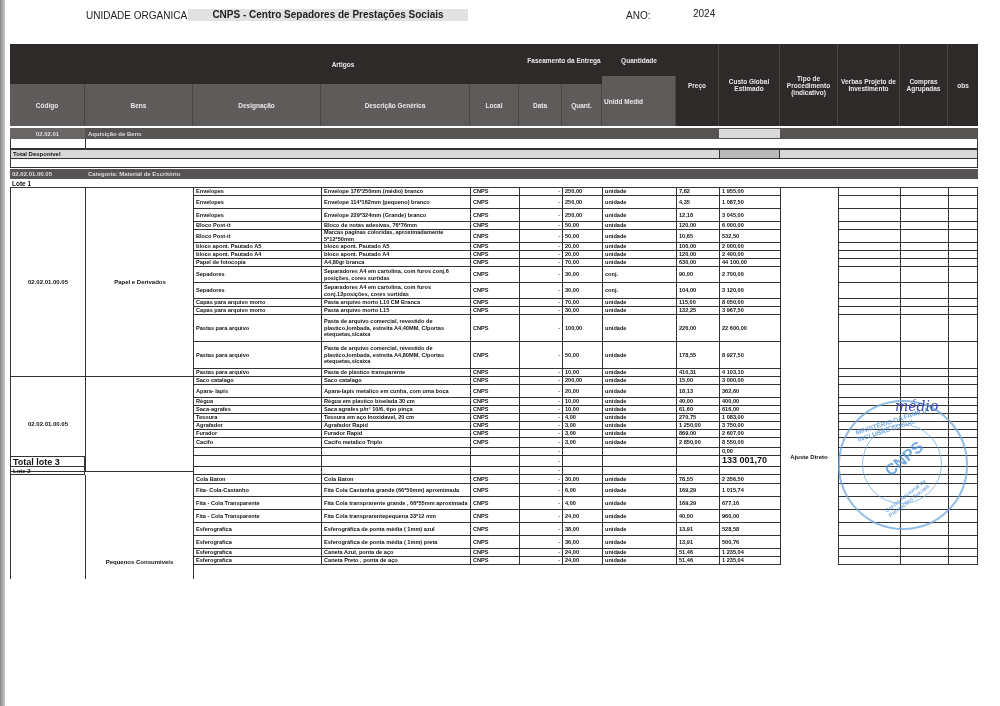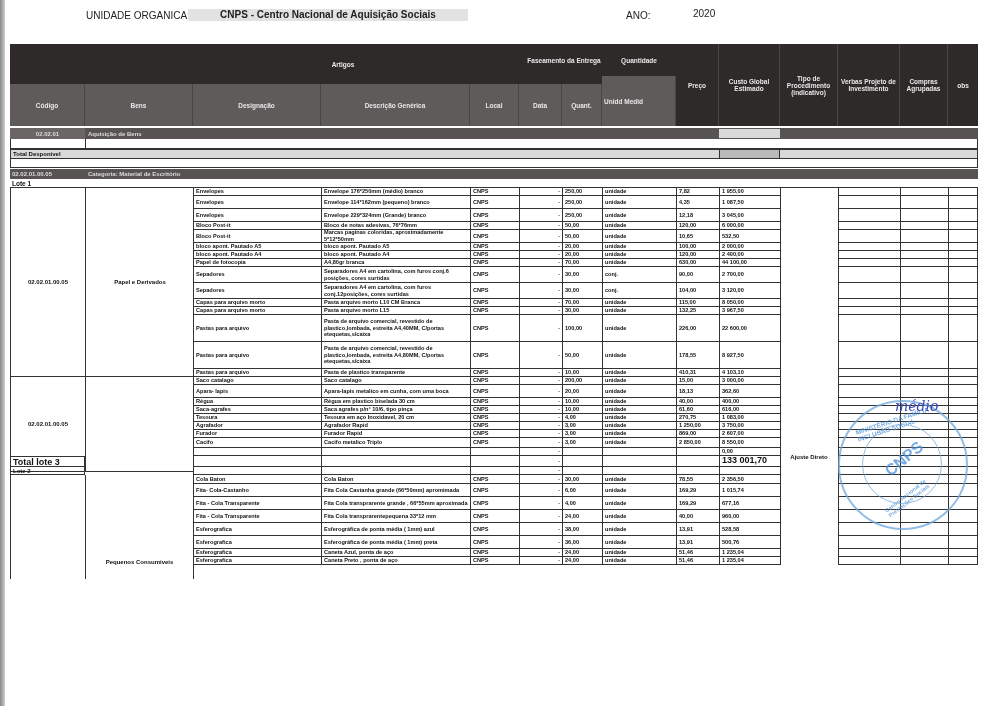--- a/index.html
+++ b/index.html
@@ -25,23 +25,23 @@
   .stamp-inner { position:absolute; left:22px; top:22px; width:78px; height:78px; border-radius:50%; border:1.5px solid #6fa8dc; }
   .stamp-text { position:absolute; color:#4a90d9; font-size:7px; font-weight:bold; }
   .sig { position:absolute; left:895px; top:398px; color:#3b4bb8; font-family:"DejaVu Serif", serif; font-style:italic; font-size:14px; }
 </style>
 </head>
 <body>
 
 <div class="scanedge"></div>
 
 <span class="hdr unit-label">UNIDADE ORGANICA:</span>
-<span class="hdr unit-value">CNPS - Centro Nacional de Aquisição Sociais</span>
+<span class="hdr unit-value">CNPS - Centro Sepadores de Prestações Sociais</span>
 <span class="hdr ano-label">ANO:</span>
-<span class="hdr ano-value">2020</span>
+<span class="hdr ano-value">2024</span>
 
 <div class="grid" id="grid">
 
   <div class="abs band-dark" style="left:0;top:0;width:968px;height:40px;"></div>
   <div class="abs th" style="left:183px;top:0;width:300px;height:40px;border:none;">Artigos</div>
   <div class="abs th" style="left:509px;top:0;width:90px;height:32px;border:none;">Faseamento da Entrega</div>
   <div class="abs th" style="left:600px;top:0;width:58px;height:32px;border:none;">Quantidade</div>
 
   <div class="abs band-mid th" style="left:0;top:40px;width:75px;height:42px;">Código</div>
   <div class="abs band-mid th" style="left:75px;top:40px;width:108px;height:42px;">Bens</div>

